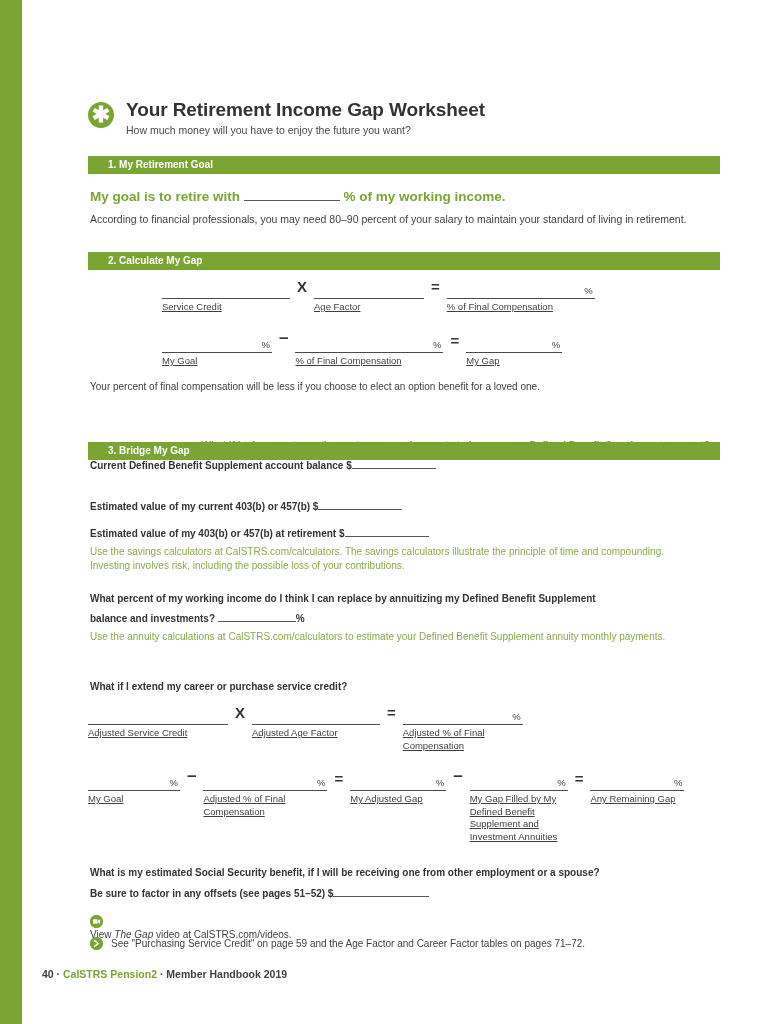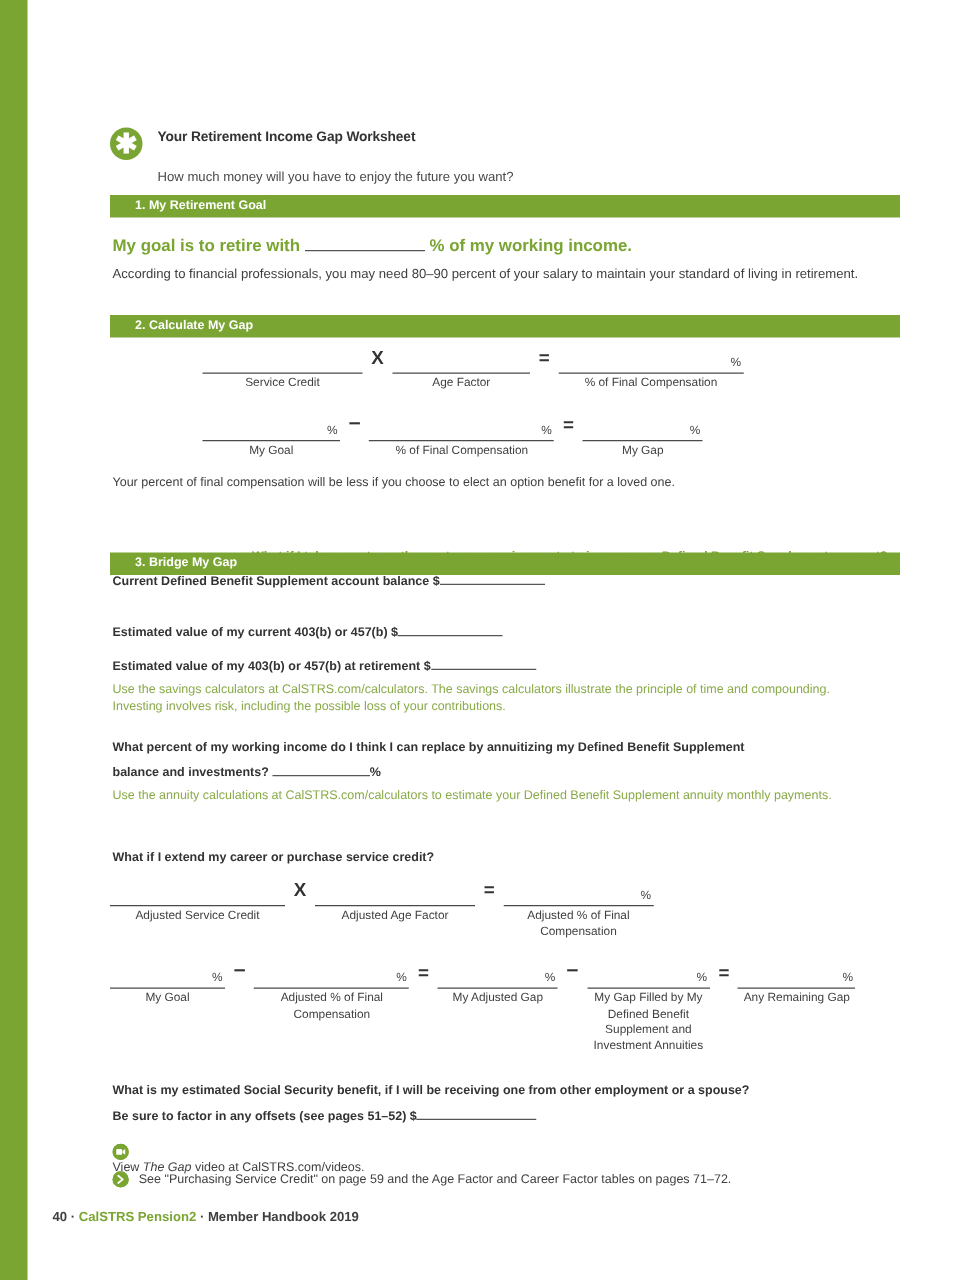--- a/index.html
+++ b/index.html
@@ -50,30 +50,30 @@
     line-height: 26px;
     text-align: center;
     font-weight: bold;
     flex: 0 0 auto;
     margin-top: 2px;
   }
   .header-text {
     margin-left: 12px;
   }
   .doc-title {
-    font-size: 11px;
+    font-size: 19px;
     font-weight: bold;
     color: #333333;
     letter-spacing: -0.1px;
     line-height: 20px;
   }
   .doc-subtitle {
     font-size: 10.5px;
     color: #4a4a4a;
-    margin-top: 15px;
+    margin-top: 3px;
     line-height: 14px;
   }
 
   
   .section-bar {
     position: absolute;
     left: 0;
     width: 632px;
     height: 18px;
     background: #7aa533;
@@ -151,23 +151,23 @@
   .term .slot .pct {
     position: absolute;
     right: 2px;
     bottom: 2px;
     font-size: 9.5px;
     color: #3f3f3f;
   }
   .term .cap {
     font-size: 9.5px;
     color: #3f3f3f;
-    text-align: center;
     line-height: 12.5px;
     padding-top: 2px;
+    text-decoration: underline;
   }
   .op {
     font-size: 15px;
     font-weight: bold;
     color: #333333;
     line-height: 14px;
     padding: 4px 7px 0 7px;
     align-self: flex-start;
   }
   .op.eq {

